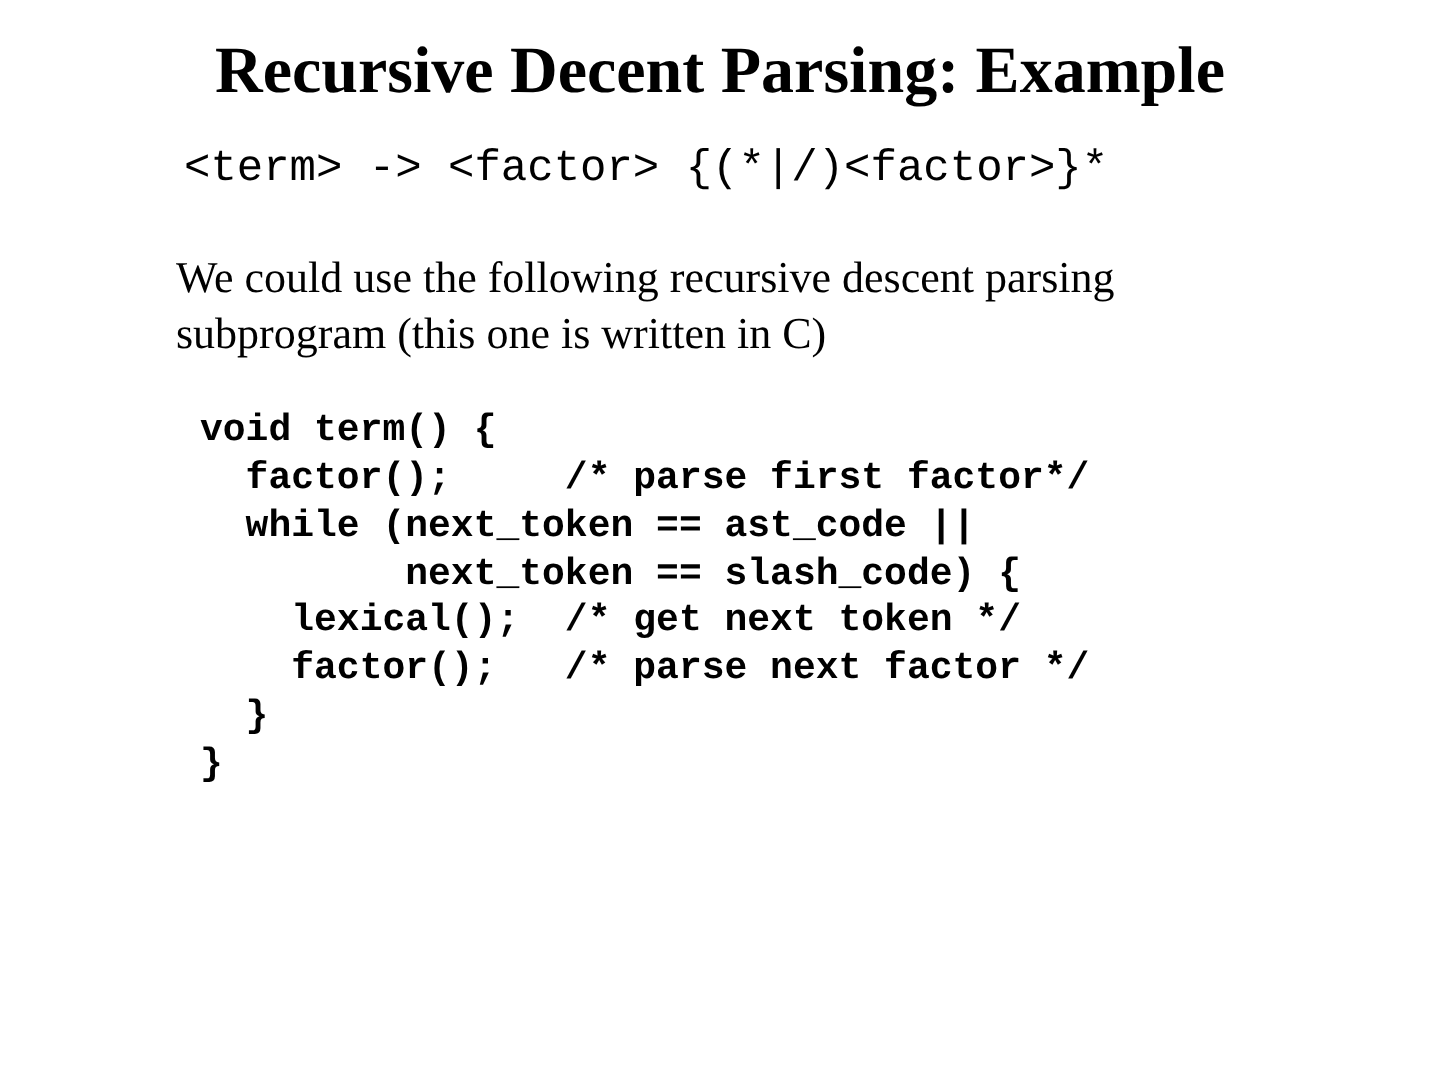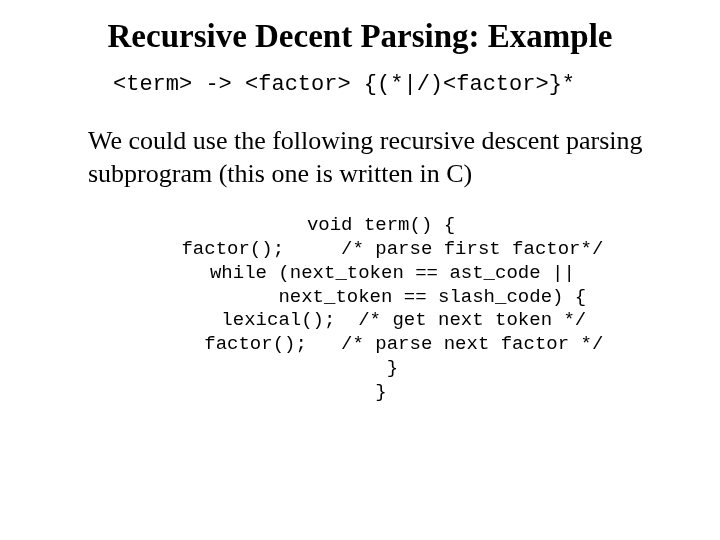--- a/index.html
+++ b/index.html
@@ -30,35 +30,34 @@
   }
   .lead {
     font-family: Arial, Helvetica, sans-serif;
     font-size: 26px;
     margin: 0 0 28px 0;
   }
   .grammar {
     font-family: "Courier New", Courier, monospace;
     font-size: 22px;
     white-space: pre;
-    margin: 0 0 28px 25px;
+    margin: 0 0 28px 4px;
   }
   .explain {
-    font-size: 26px;
+    font-size: 22px;
     line-height: 1.25;
     margin: 0 0 24px 0;
   }
   .code {
     font-family: "Courier New", Courier, monospace;
     font-size: 19px;
-    font-weight: normal;
+    font-weight: bold;
     white-space: pre;
-    margin-left: 24px;
+    margin-left: 12px;
     line-height: 1.25;
-    text-align: center;
   }
 </style>
 </head>
 <body>
 
 <div class="slide">
   <h1 class="title">Recursive Decent Parsing: Example</h1>
   <div class="body">
     <div class="grammar">&lt;term&gt; -&gt; &lt;factor&gt; {(*|/)&lt;factor&gt;}*</div>
     <p class="explain">We could use the following recursive descent parsing subprogram (this one is written in C)</p>

